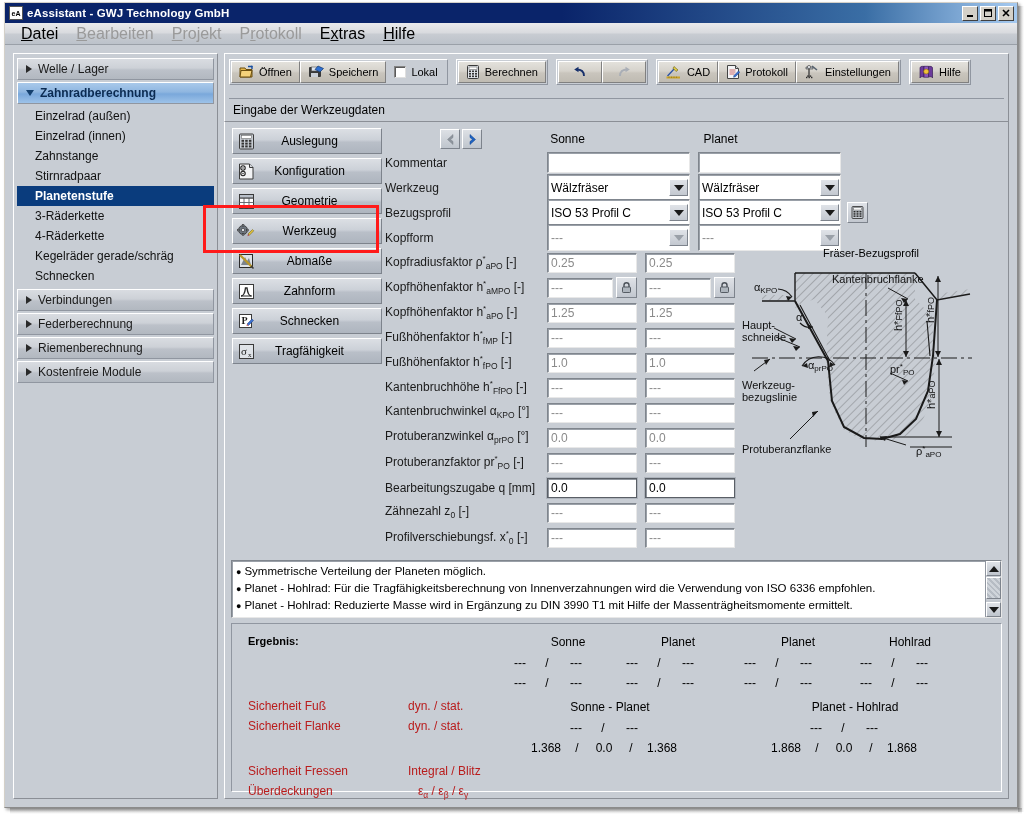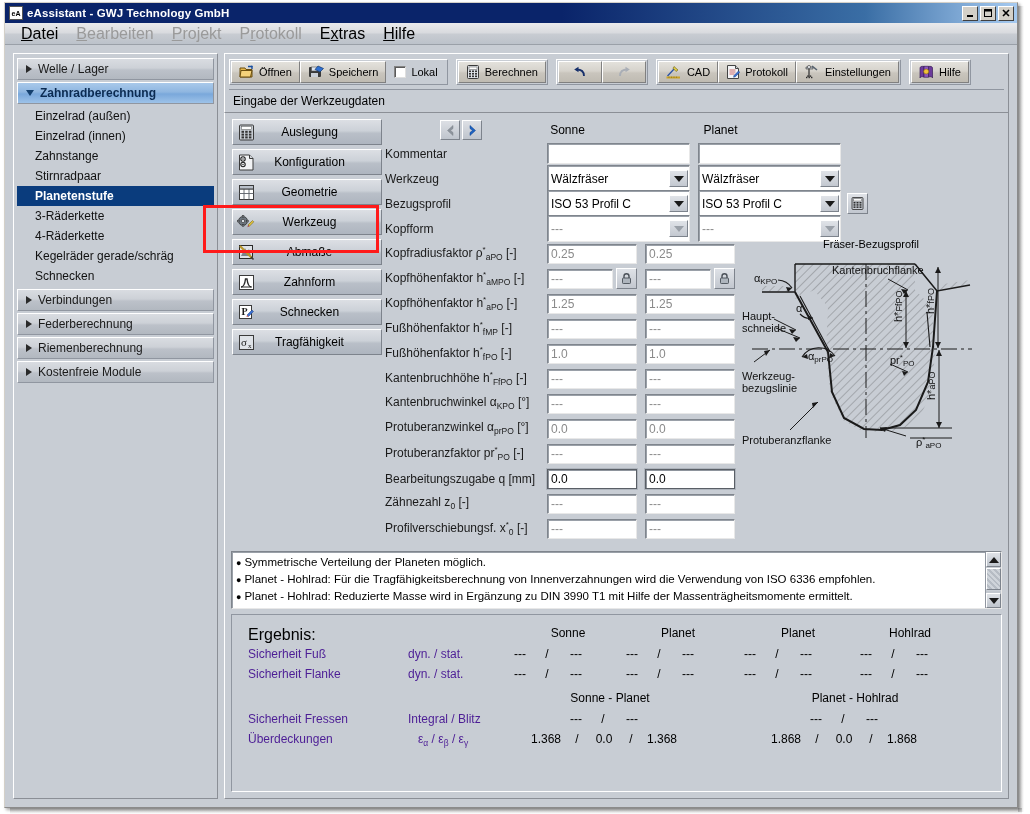--- a/index.html
+++ b/index.html
@@ -140,21 +140,21 @@
     background: transparent; border-color: transparent;
   }
   .chk {
     width: 12px; height: 12px; background: #ffffff;
     border: 1px solid #848484; border-right-color: #dfdfdf; border-bottom-color: #dfdfdf;
     box-shadow: inset 1px 1px 0 #5a5a5a;
   }
   .tb-label { font-size: 11px; }
   .tb-title {
     font-size: 12px; color: #000; padding: 4px 0 4px 4px;
-    border-top: 1px solid #9096a0; margin-top: 3px;
+    border-top: 1px solid #9096a0; margin-top: 12px;
   }
 
   
   .content {
     flex: 1; min-height: 0;
     border: 1px solid #ffffff; border-right-color: #8b8f96; border-bottom-color: #8b8f96;
     border-top: none;
     background: #c8cdd4;
     position: relative;
     display: flex; flex-direction: column;
@@ -279,23 +279,23 @@
   .up-tri { width:0;height:0;border-bottom:6px solid #1a1a1a;border-left:5px solid transparent;border-right:5px solid transparent;}
   .dn-tri { width:0;height:0;border-top:6px solid #1a1a1a;border-left:5px solid transparent;border-right:5px solid transparent;}
 
   
   .results {
     margin: 5px 6px 6px 6px; flex: 1; min-height:0;
     background: #c8cdd4;
     border: 1px solid #9096a0; border-right-color:#ffffff; border-bottom-color:#ffffff;
     position: relative; padding: 5px 8px;
   }
-  .res-title { font-size:16px; font-weight:normal; color:#000; position:absolute; left:8px; top:6px;}
+  .res-title { font-size:11px; font-weight:bold; color:#000; position:absolute; left:8px; top:6px;}
   .res-grid { position: relative; height: 100%; }
-  .rlabel { position:absolute; font-size:12px; color:#4c1d95; white-space:nowrap; }
+  .rlabel { position:absolute; font-size:12px; color:#b91c1c; white-space:nowrap;margin-top:43px; }
   .rcell { position:absolute; font-size:12px; color:#000; text-align:center; white-space:nowrap; }
 
   
   .annot {
     position: absolute; border: 3px solid #ff1a1a;
     pointer-events: none; z-index: 60;
   }
   svg { display:block; }
 </style>
 </head>

